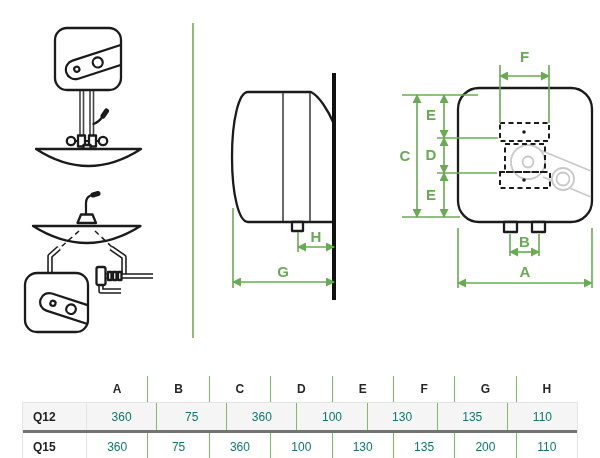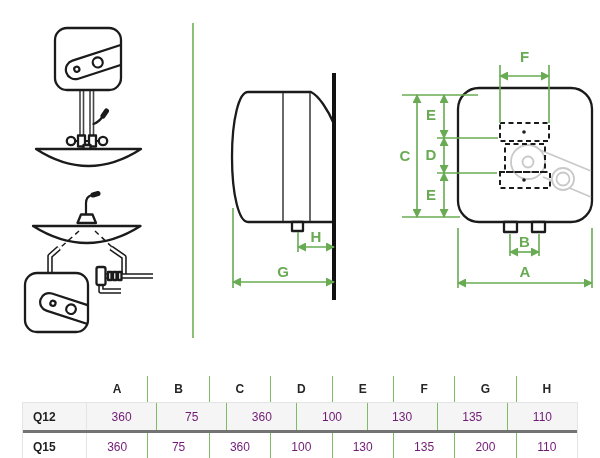--- a/index.html
+++ b/index.html
@@ -22,21 +22,21 @@
   .dlab{fill:#69ab53;font-weight:bold;font-size:15px;text-anchor:middle;
         font-family:"Liberation Sans",sans-serif;stroke:none;}
   .divider{position:absolute;left:192px;top:23px;width:2px;height:315px;background:#8cbe75;}
   
   .dtable{position:absolute;left:22px;top:376px;width:556px;}
   .thead{display:flex;height:26px;padding:0 1px;}
   .tbody{border:1px solid #e4e4e4;}
   .trow{display:flex;height:27px;background:#fff;}
   .trow.alt{background:#f5f5f5;}
   .trow + .trow{border-top:3px solid #737373;}
-  .cell{display:flex;align-items:center;justify-content:center;font-size:12px;color:#701a75;}
+  .cell{display:flex;align-items:center;justify-content:center;font-size:12px;color:#0f766e;}
   .label-cell{width:64px;flex:none;justify-content:flex-start;padding-left:10px;box-sizing:border-box;}
   .hcell{flex:1;font-weight:bold;color:#262626;}
   .vcell{flex:1;}
   .model{font-weight:bold;color:#1f1f1f;border-right:1px solid #e4e4e4;}
   .gsep{border-left:1px solid #7fbb63;}
 </style>
 </head>
 <body>
 
 <div class="stage">

